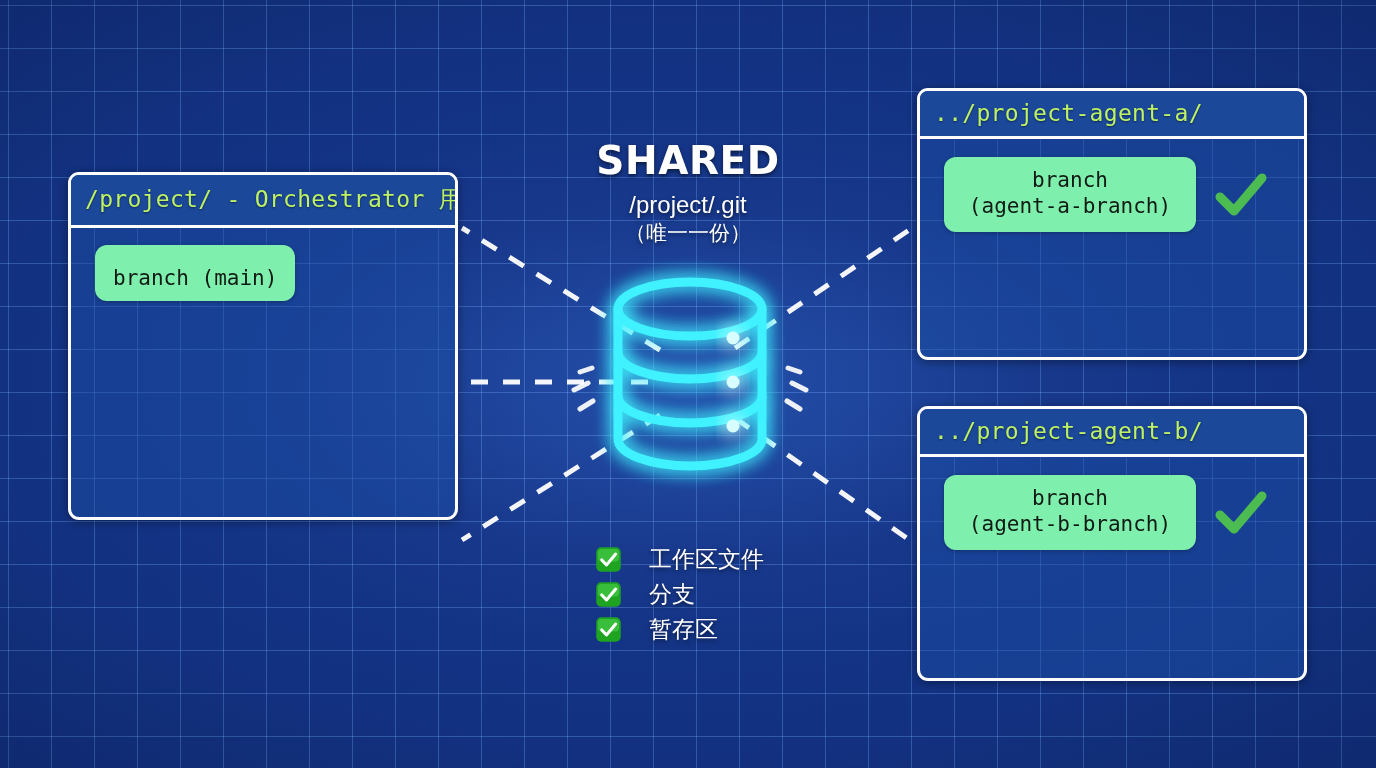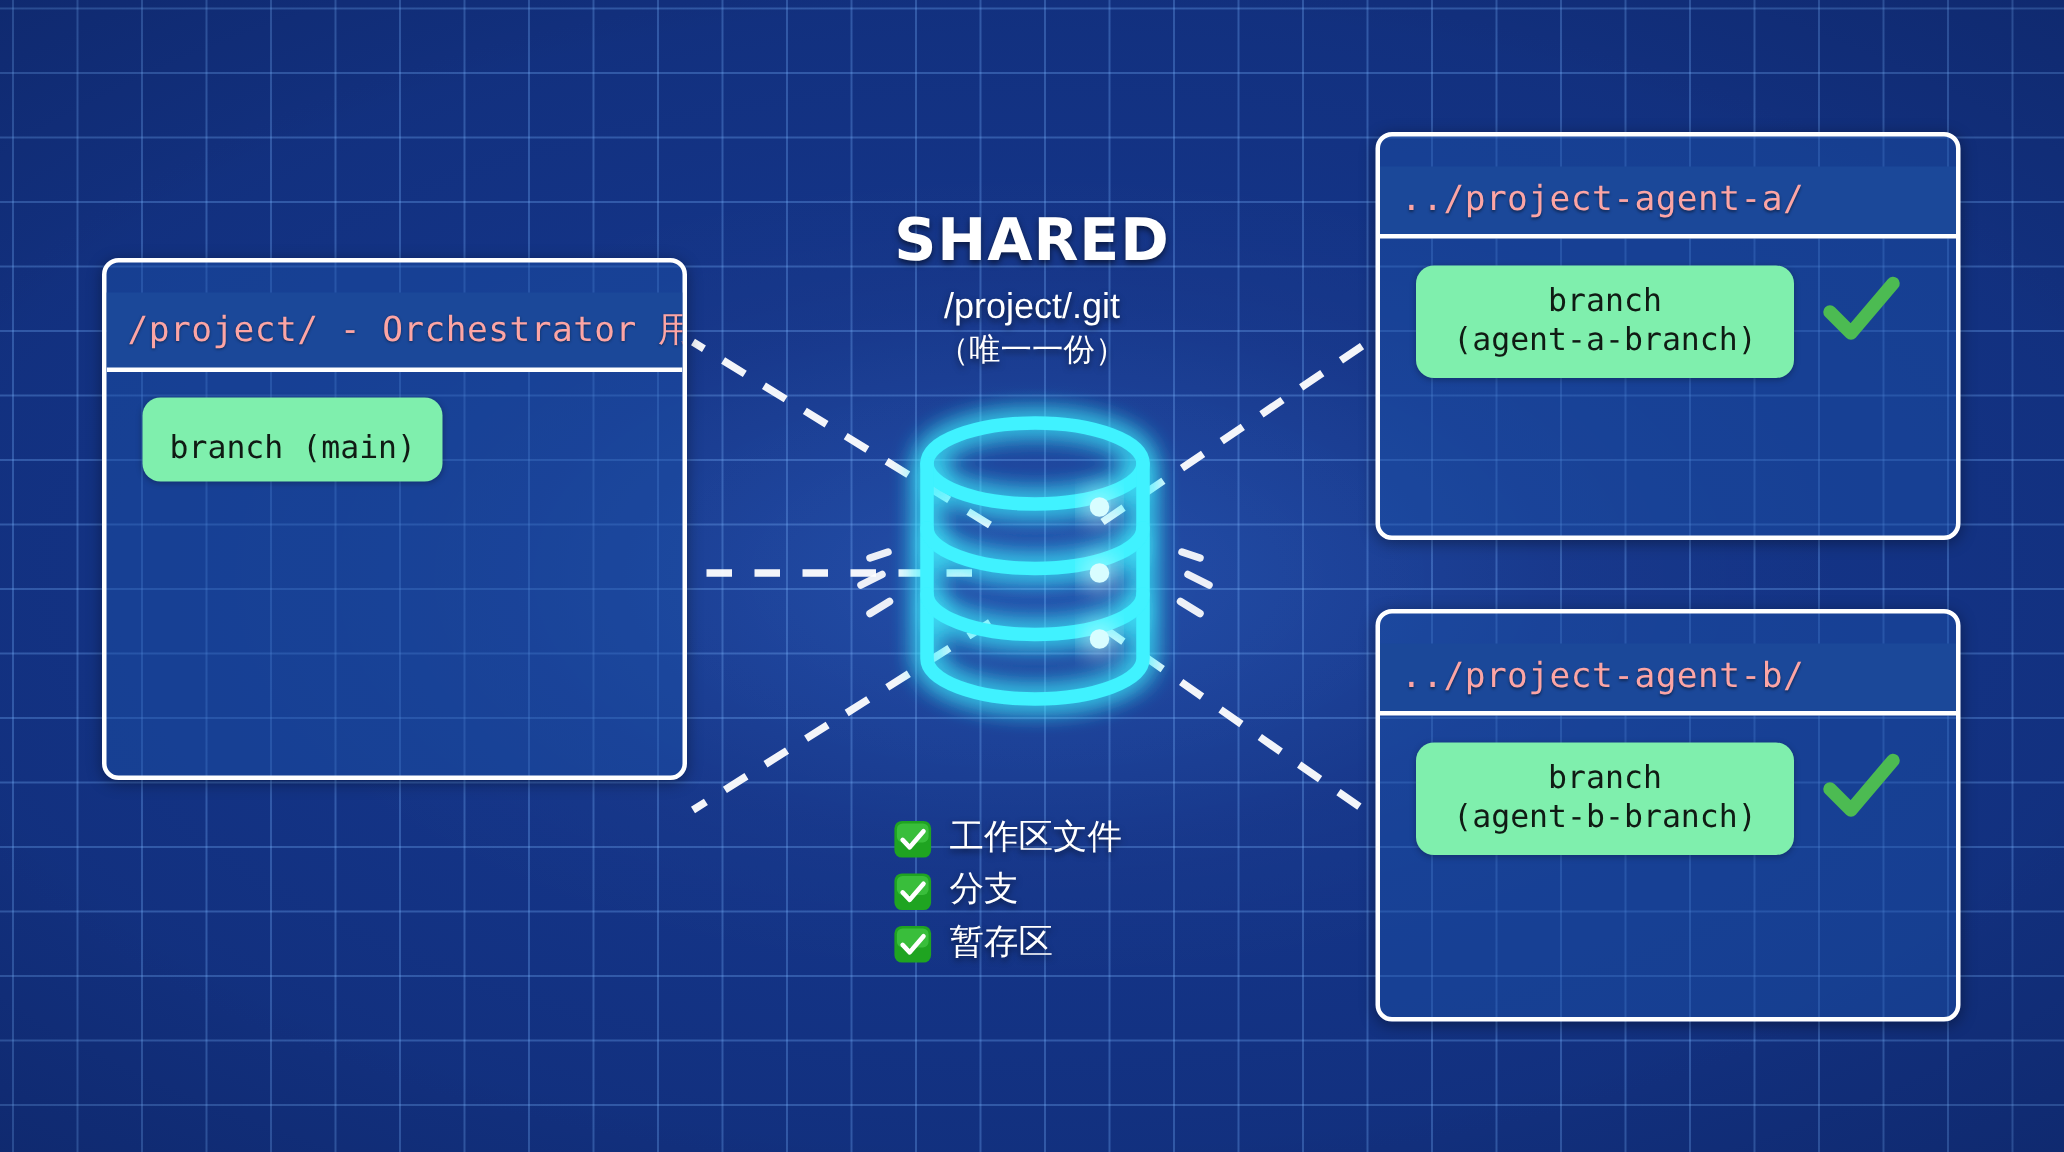--- a/index.html
+++ b/index.html
@@ -46,29 +46,28 @@
     z-index: 3;
     border: 3px solid #ffffff;
     border-radius: 11px;
     box-sizing: border-box;
     background: rgba(29,80,168,0.46);
     box-shadow: 0 2px 10px rgba(0,0,0,0.38);
     overflow: hidden;
   }
   .panel-header {
     background: #1b4899;
-    color: #fca5a5;
+    color: #bef264;
     font-family: "DejaVu Sans Mono", "Liberation Mono", monospace;
     font-size: 23px;
     letter-spacing: 0.3px;
     padding: 9px 14px 10px 14px;
     border-bottom: 3px solid #ffffff;
     text-shadow: 0 1px 2px rgba(0,0,0,0.45);
     white-space: nowrap;
-    margin-top: 20px;
   }
   .panel-body {
     position: relative;
     padding: 16px 16px 16px 22px;
     display: flex;
     align-items: flex-start;
     gap: 16px;
   }
 
   
@@ -91,21 +90,21 @@
   }
   #panel-agent-b {
     left: 917px;
     top: 406px;
     width: 390px;
     height: 275px;
   }
   #panel-agent-a .panel-body,
   #panel-agent-b .panel-body {
     padding: 18px 14px 14px 24px;
-    align-items: flex-start;
+    align-items: center;
   }
 
   
   .branch-pill {
     background: #7fefad;
     color: #101b14;
     font-family: "DejaVu Sans Mono", "Liberation Mono", monospace;
     border-radius: 12px;
     text-align: center;
     white-space: pre;
@@ -181,23 +180,22 @@
   }
   #shared-items-title {
     font-family: "DejaVu Sans Mono", "Liberation Mono", monospace;
     font-size: 23px;
     margin-bottom: 8px;
     white-space: nowrap;
   }
   .shared-item {
     display: flex;
     align-items: center;
-    gap: 11px;
+    gap: 27px;
     margin-bottom: 8px;
-    font-family: Liberation Mono, monospace;
   }
   .check-box {
     flex: 0 0 auto;
     width: 27px;
     height: 27px;
     display: block;
   }
   .shared-item-label {
     font-size: 23px;
     line-height: 1;

